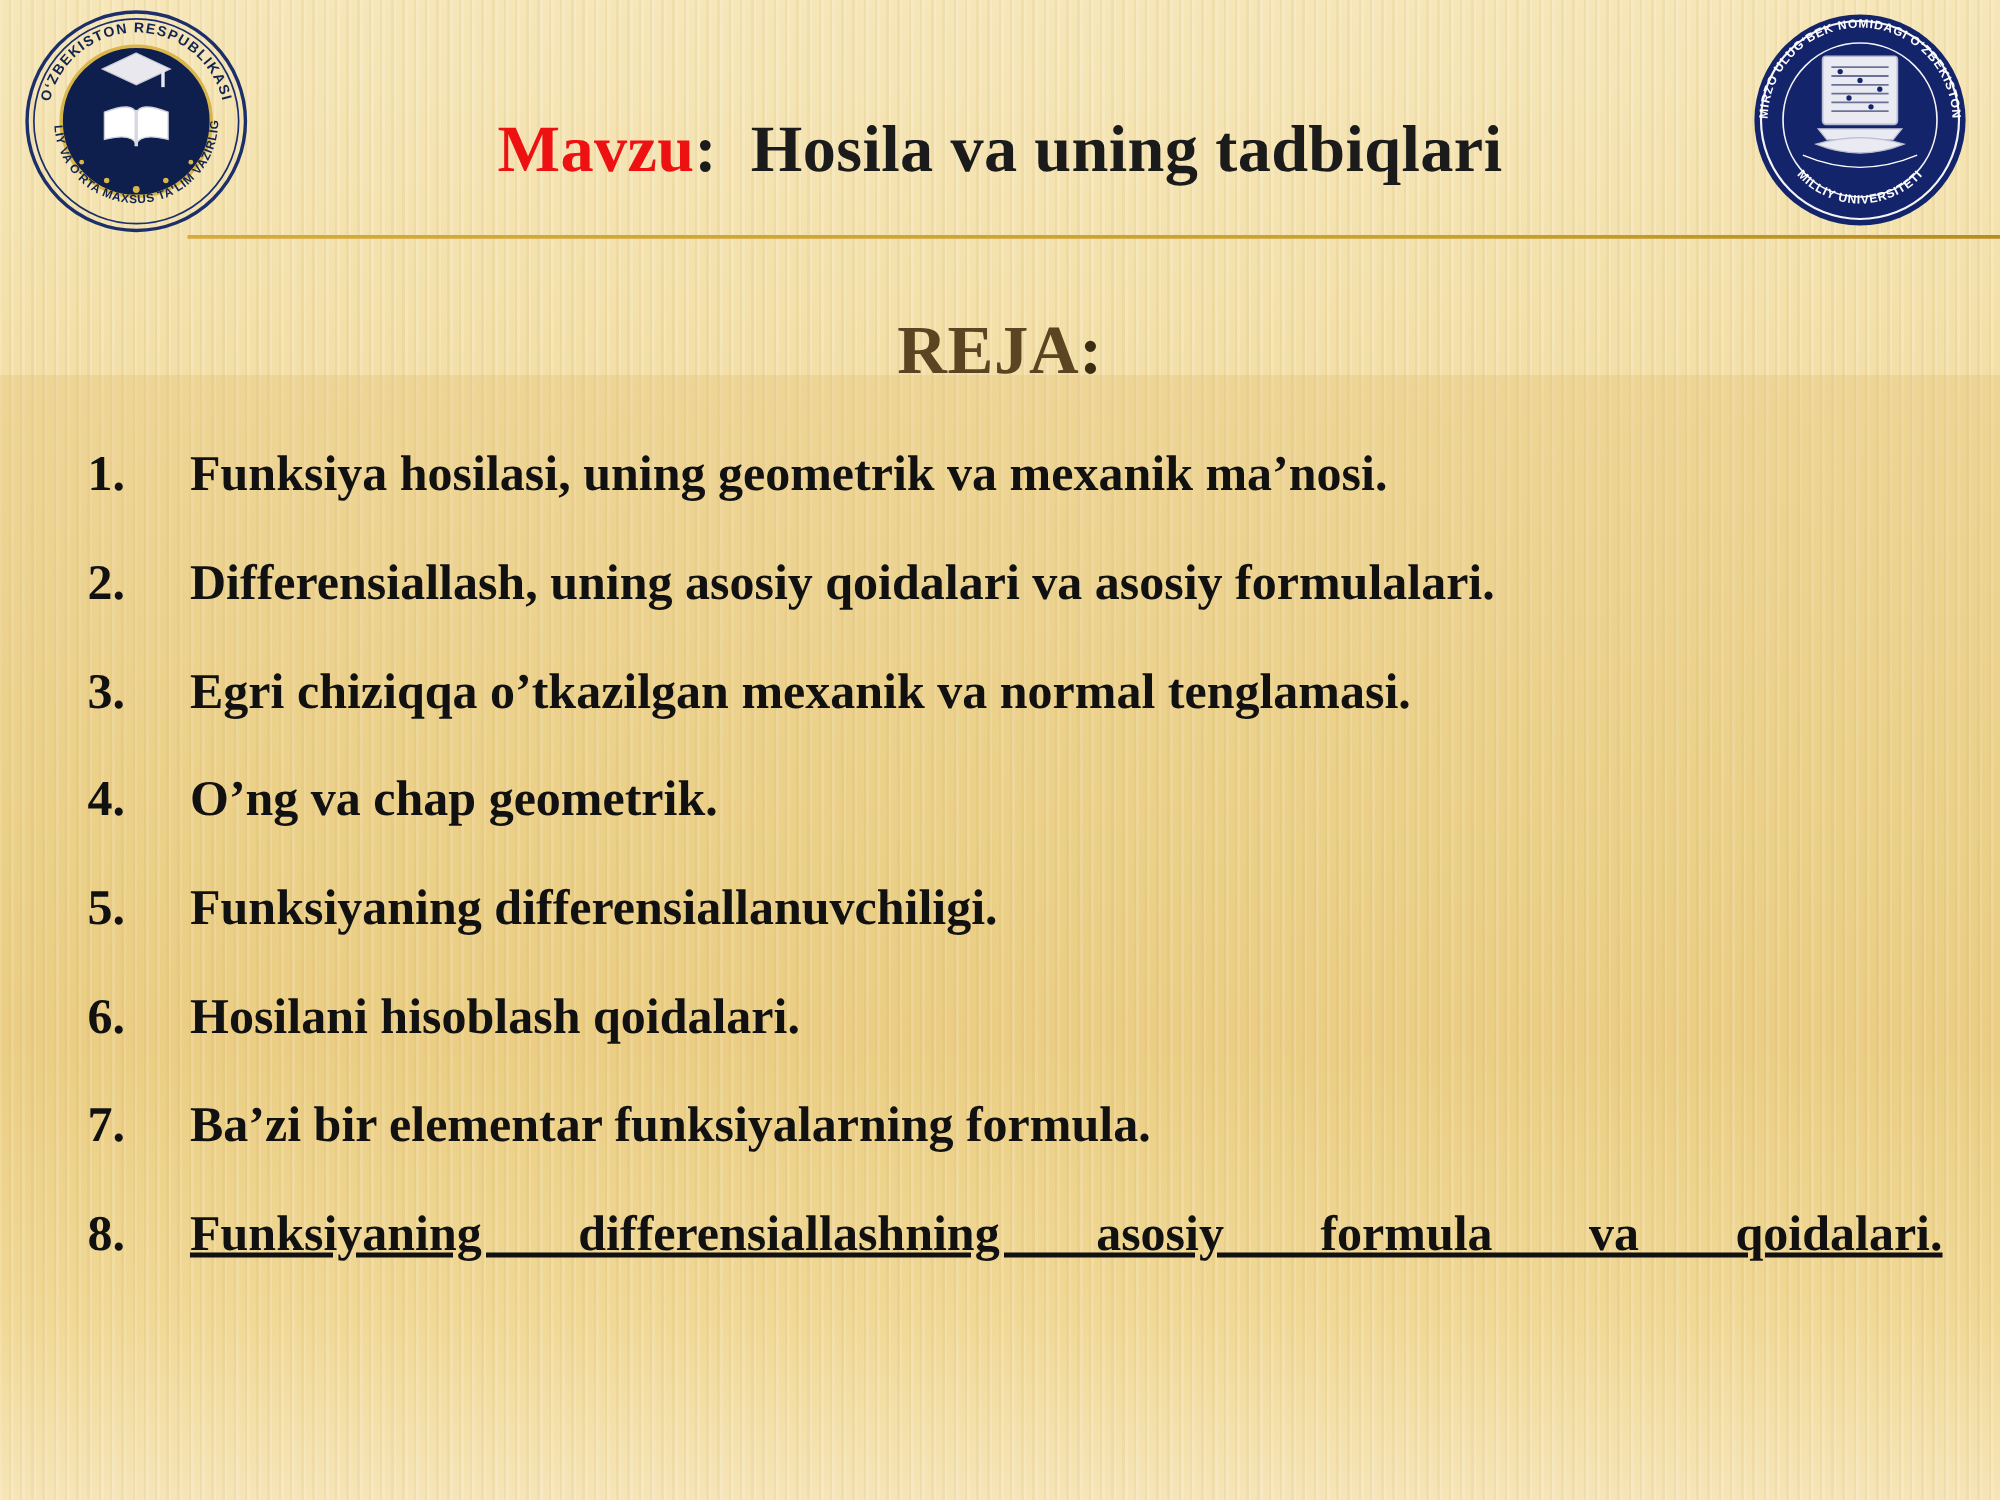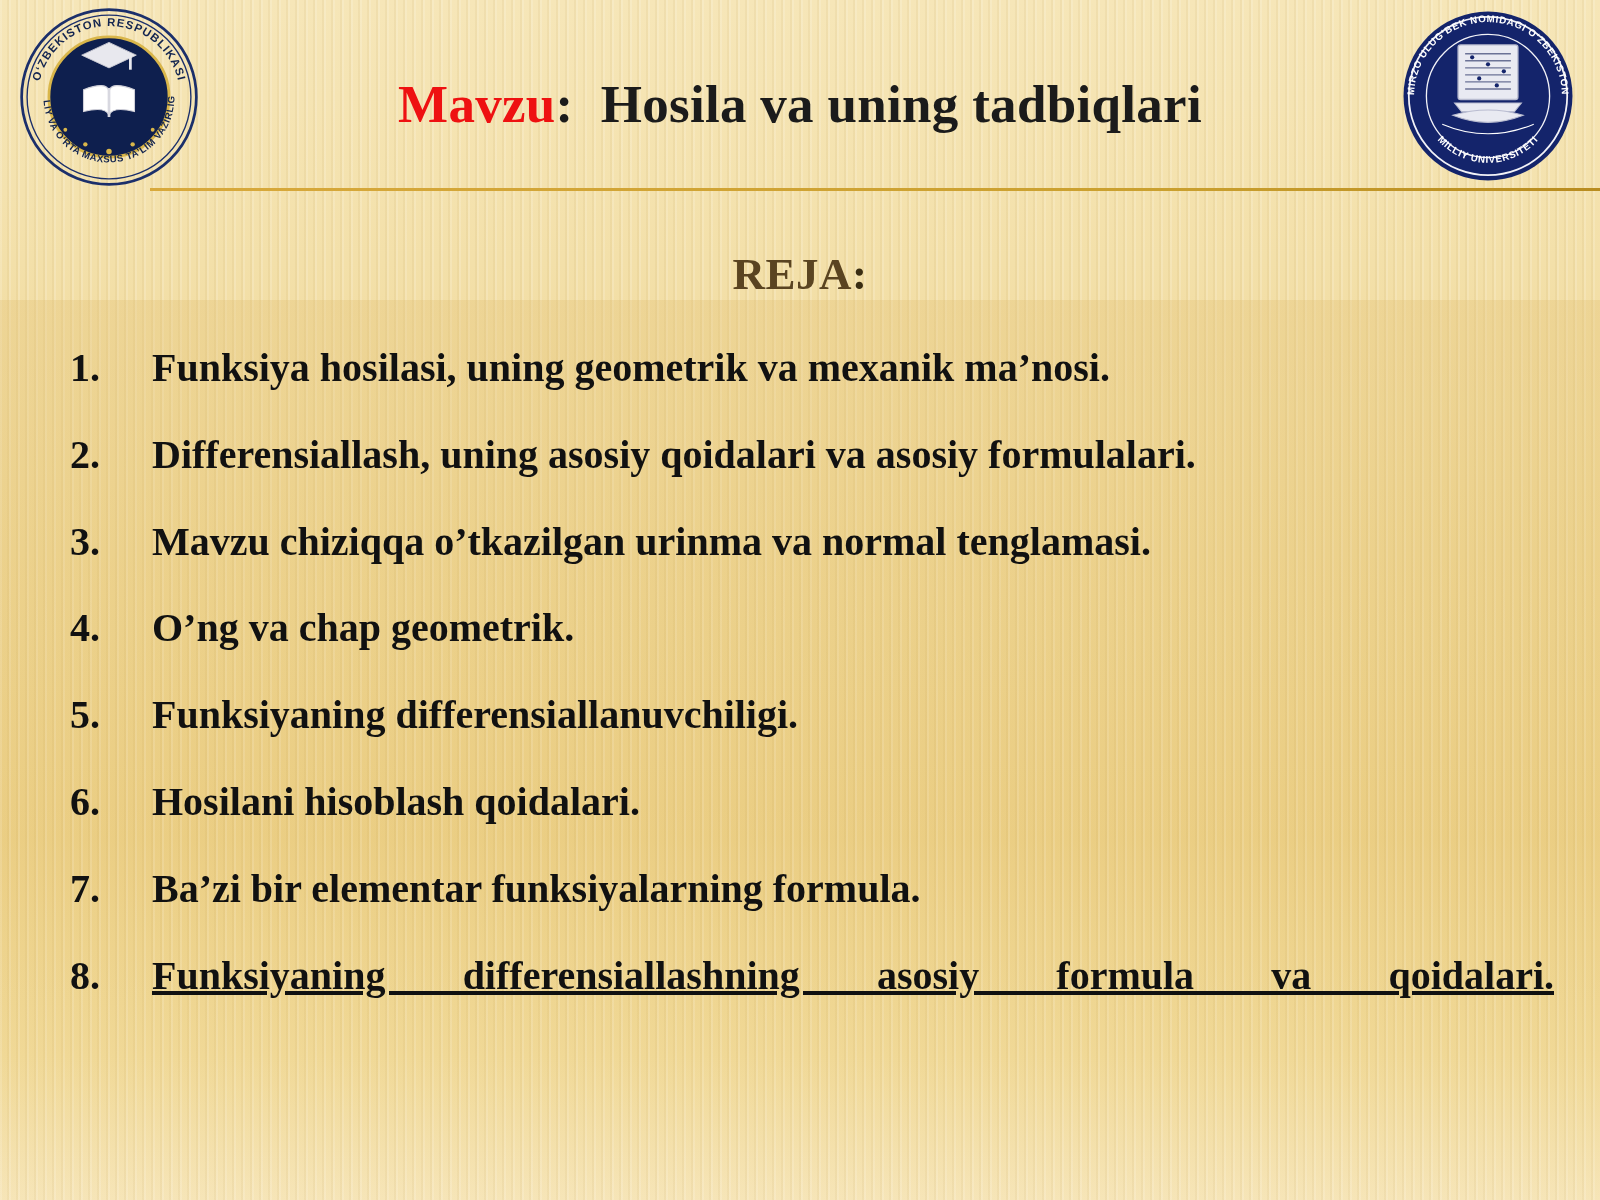--- a/index.html
+++ b/index.html
@@ -67,40 +67,40 @@
     right: 22px;
     top: 8px;
     width: 180px;
     height: 176px;
   }
 
   .title {
     position: absolute;
     left: 220px;
     right: 220px;
-    top: 74px;
+    top: 90px;
     text-align: center;
     font-size: 53px;
     font-weight: bold;
     color: #1b1b1b;
     letter-spacing: 0.3px;
     white-space: nowrap;
   }
   .title .mavzu {
     color: #ee1111;
   }
   .title .sep {
     color: #1b1b1b;
   }
 
   .reja {
     position: relative;
     z-index: 3;
     text-align: center;
-    font-size: 45px;
+    font-size: 55px;
     font-weight: bold;
     color: #5a4421;
     margin-top: 52px;
     letter-spacing: 0.5px;
   }
   .reja .colon { color: #3a2d12; }
 
   ol.plan {
     position: relative;
     z-index: 3;
@@ -226,21 +226,21 @@
     <div class="header-rule"></div>
   </div>
 
   <div class="reja">
     <span>REJA</span><span class="colon">:</span>
   </div>
 
   <ol class="plan">
     <li><span>Funksiya hosilasi, uning geometrik va mexanik ma’nosi.</span></li>
     <li><span>Differensiallash, uning asosiy qoidalari va asosiy formulalari.</span></li>
-    <li><span>Mavzu chiziqqa o’tkazilgan urinma va normal tenglamasi.</span></li>
+    <li><span>Egri chiziqqa o’tkazilgan mexanik va normal tenglamasi.</span></li>
     <li><span>O’ng va chap geometrik.</span></li>
     <li><span>Funksiyaning differensiallanuvchiligi.</span></li>
     <li><span>Hosilani hisoblash qoidalari.</span></li>
     <li><span>Ba’zi bir elementar funksiyalarning formula.</span></li>
     <li class="justify-last">
         <span class="stretch">Funksiyaning differensiallashning asosiy formula va qoidalari.</span>
       </li>
   </ol>
 
 </div>

